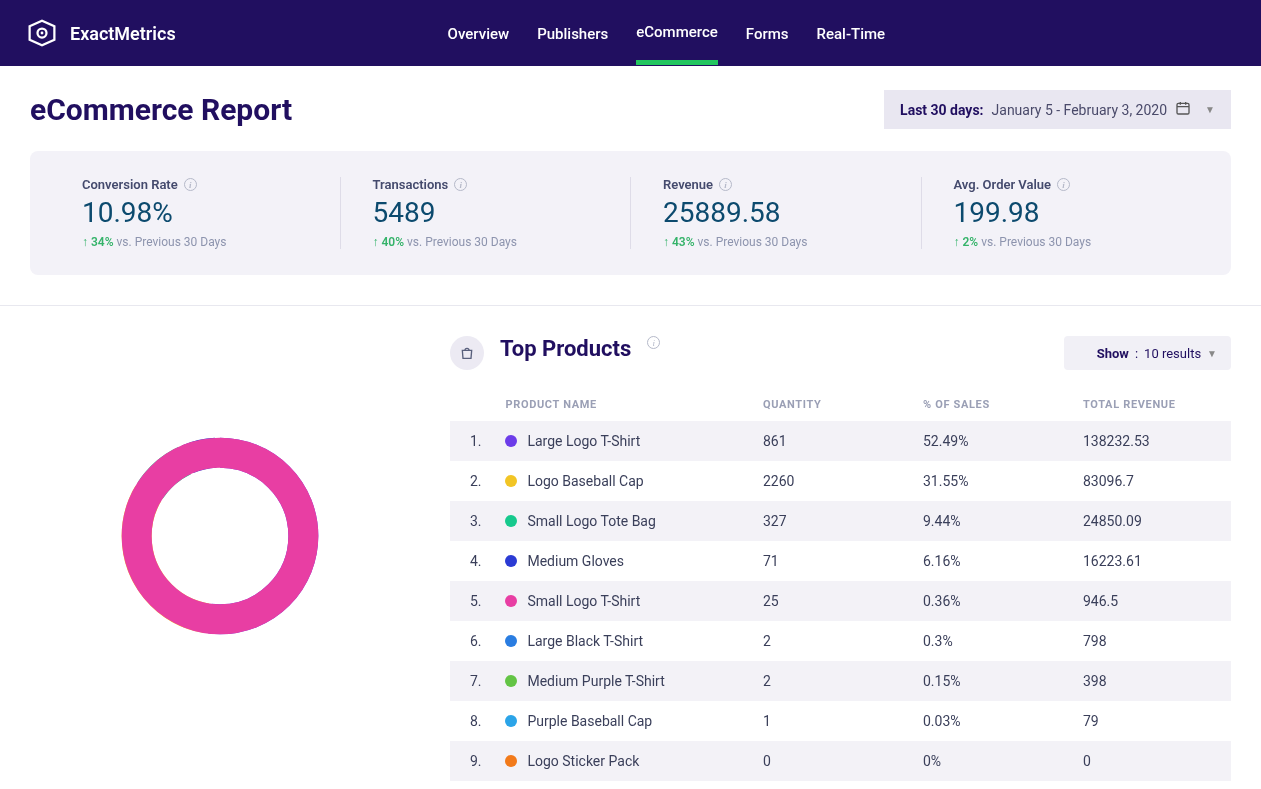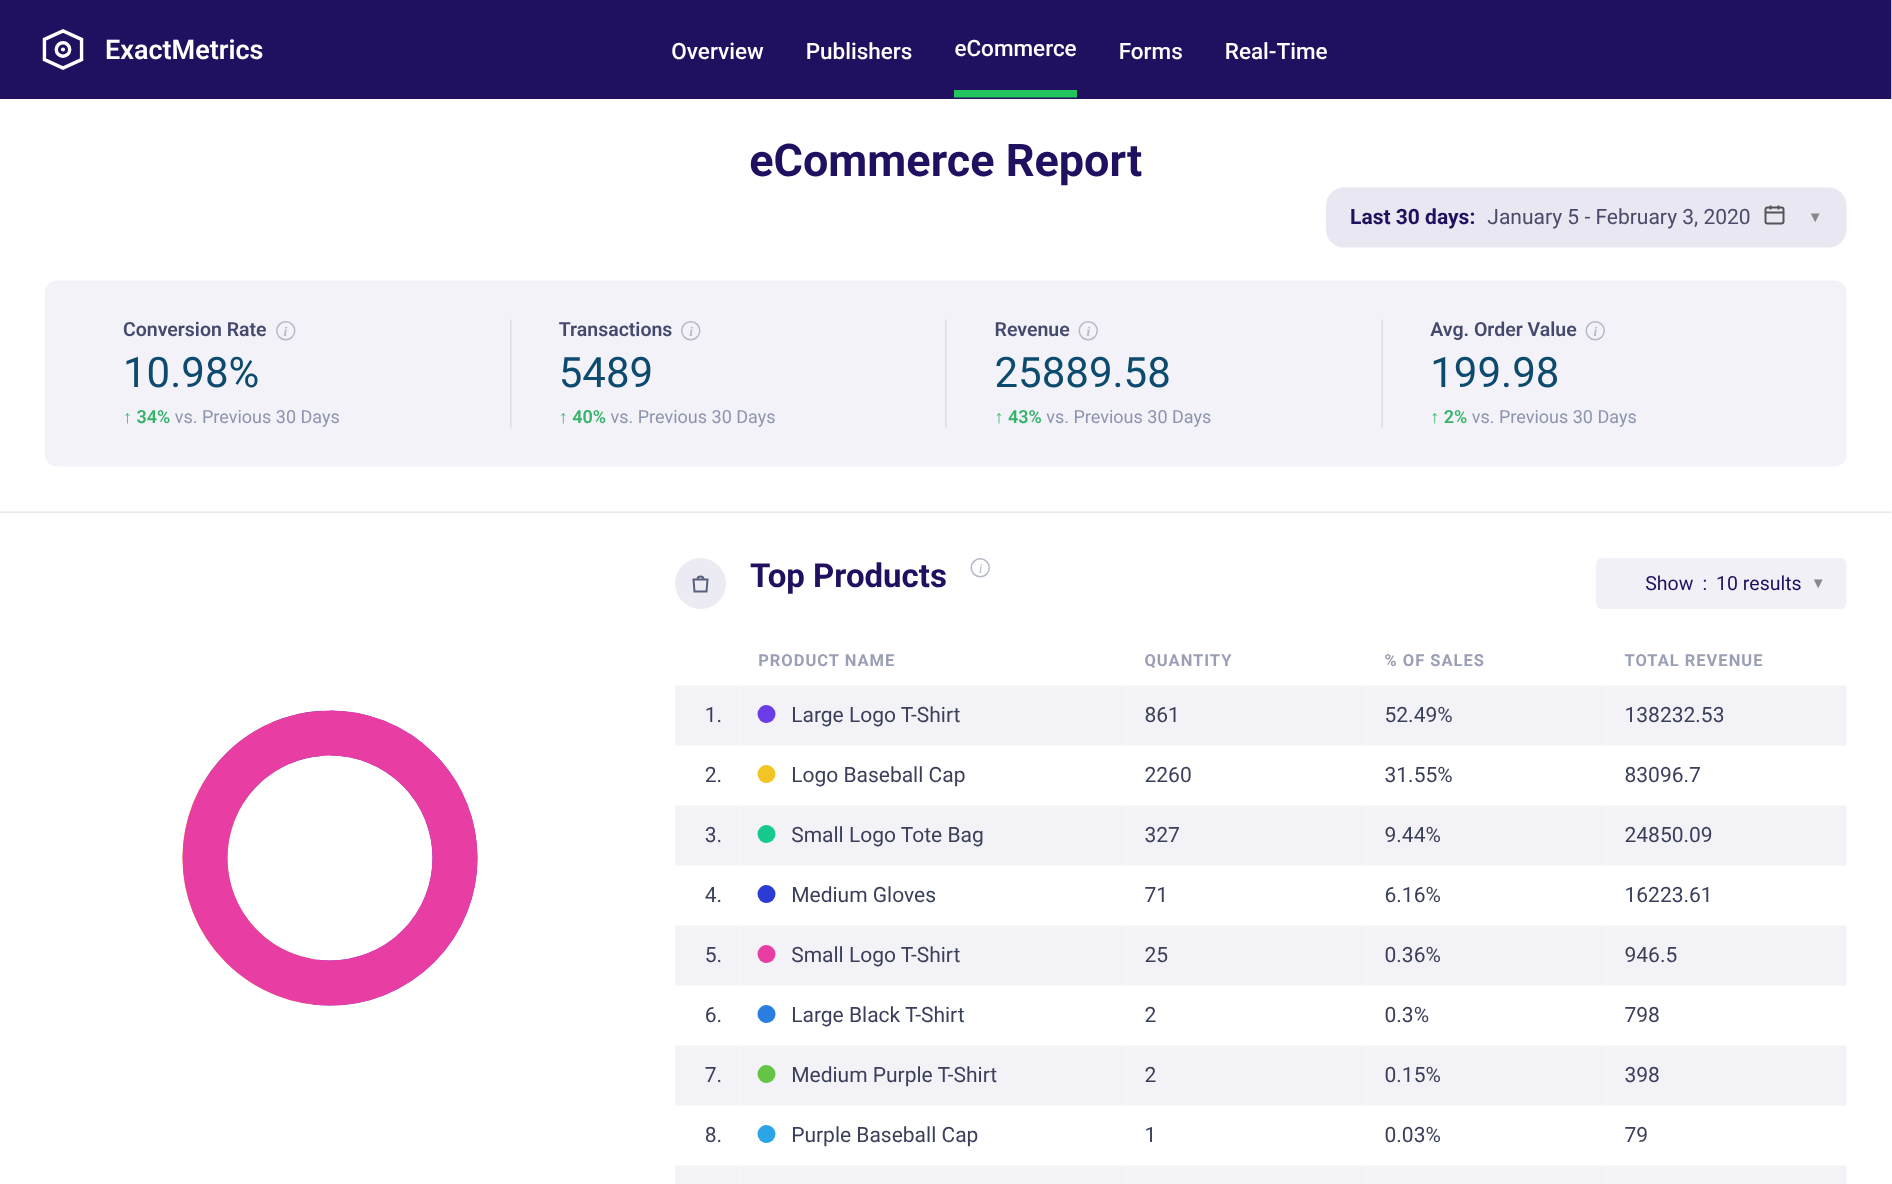--- a/index.html
+++ b/index.html
@@ -6,23 +6,23 @@
 body { font-family: -apple-system, "Segoe UI", Roboto, Helvetica, Arial, sans-serif; background:#fff; color:#222; }
 
 .topbar { background:#210f60; height:66px; display:flex; align-items:center; padding:0 24px; color:#fff;}
 .logo { display:flex; align-items:center; gap:10px; font-weight:600; font-size:18px;}
 .logo svg { width:36px; height:36px;}
 .nav { display:flex; gap:28px; margin-left:auto; margin-right:auto; transform:translateX(-40px);align-items:flex-end;}
 .nav a { color:#fff; text-decoration:none; font-size:15px; font-weight:500; cursor:pointer; padding:22px 0;}
 .nav a.active { border-bottom:5px solid #22c55e; padding-bottom:19px;}
 
 .page { padding:24px 30px 40px 30px; }
-.page-header { display:flex; align-items:center; margin-bottom:22px;flex-direction:column; }
+.page-header { display:flex; align-items:center; margin-bottom:22px; }
 .page-title { font-size:30px; font-weight:700; color:#210f60;}
-.date-range { margin-left:auto; background:#e9e7f1; border-radius:12px; padding:10px 16px; display:flex; align-items:center; gap:8px; font-size:14px; color:#4a4a6a; cursor:pointer;}
+.date-range { margin-left:auto; background:#e9e7f1; border-radius:0; padding:10px 16px; display:flex; align-items:center; gap:8px; font-size:14px; color:#4a4a6a; cursor:pointer;}
 .date-range b { color:#210f60; font-weight:700;}
 .date-range .cal { color:#555; }
 .date-range .caret { color:#888; font-size:10px; margin-left:6px;}
 
 .stats { background:#f3f2f8; border-radius:8px; padding:26px 20px; display:flex; }
 .stat { flex:1; padding:0 32px; border-left:1px solid #dedce8;}
 .stat:first-child { border-left:none; }
 .stat .label { font-size:13px; color:#444a6d; font-weight:600; display:flex; align-items:center; gap:6px;}
 .stat .value { font-size:28px; font-weight:400; color:#0c4a6e; margin-top:4px;}
 .stat .delta { font-size:12px; color:#8d94ae; margin-top:6px;}
@@ -32,21 +32,21 @@
 
 .products-area { display:flex; gap:40px; }
 .donut-col { width:380px; padding-top:100px; display:flex; justify-content:center;}
 .donut-col svg { width:200px; height:200px; transform:rotate(-90deg);}
 .donut-col circle { fill:none; stroke-width:18;}
 .table-col { flex:1;}
 .table-head { display:flex; gap:16px; margin-bottom:18px;}
 .icon-badge { width:34px; height:34px; border-radius:50%; background:#eceaf3; display:flex; align-items:center; justify-content:center; color:#59607d;}
 .table-title { font-size:22px; font-weight:700; color:#210f60;}
 .show-results { margin-left:auto; background:#f1f0f6; border-radius:4px; padding:8px 14px; font-size:13px; color:#210f60; cursor:pointer; display:flex; align-items:center; gap:6px;}
-.show-results b { font-weight:400;margin-left:19px;}
+.show-results b { font-weight:700;margin-left:19px;}
 .tbl { width:100%; border-collapse:collapse; font-size:14px;}
 .tbl th { text-align:left; font-size:11px; letter-spacing:0.06em; color:#9a9fb5; font-weight:700; padding:10px 12px;}
 .tbl td { padding:12px 12px; color:#3a3f5a;}
 .tbl tr.row:nth-child(odd) td { background:#f3f2f7;}
 .idx { color:#9a9fb5; width:30px; text-align:right;}
 .dot { display:inline-block; width:12px; height:12px; border-radius:50%; margin-right:10px; vertical-align:-1px;}
 .col-qty, .col-sales, .col-rev { width:160px;}
 </style>
 </head>
 <body>

